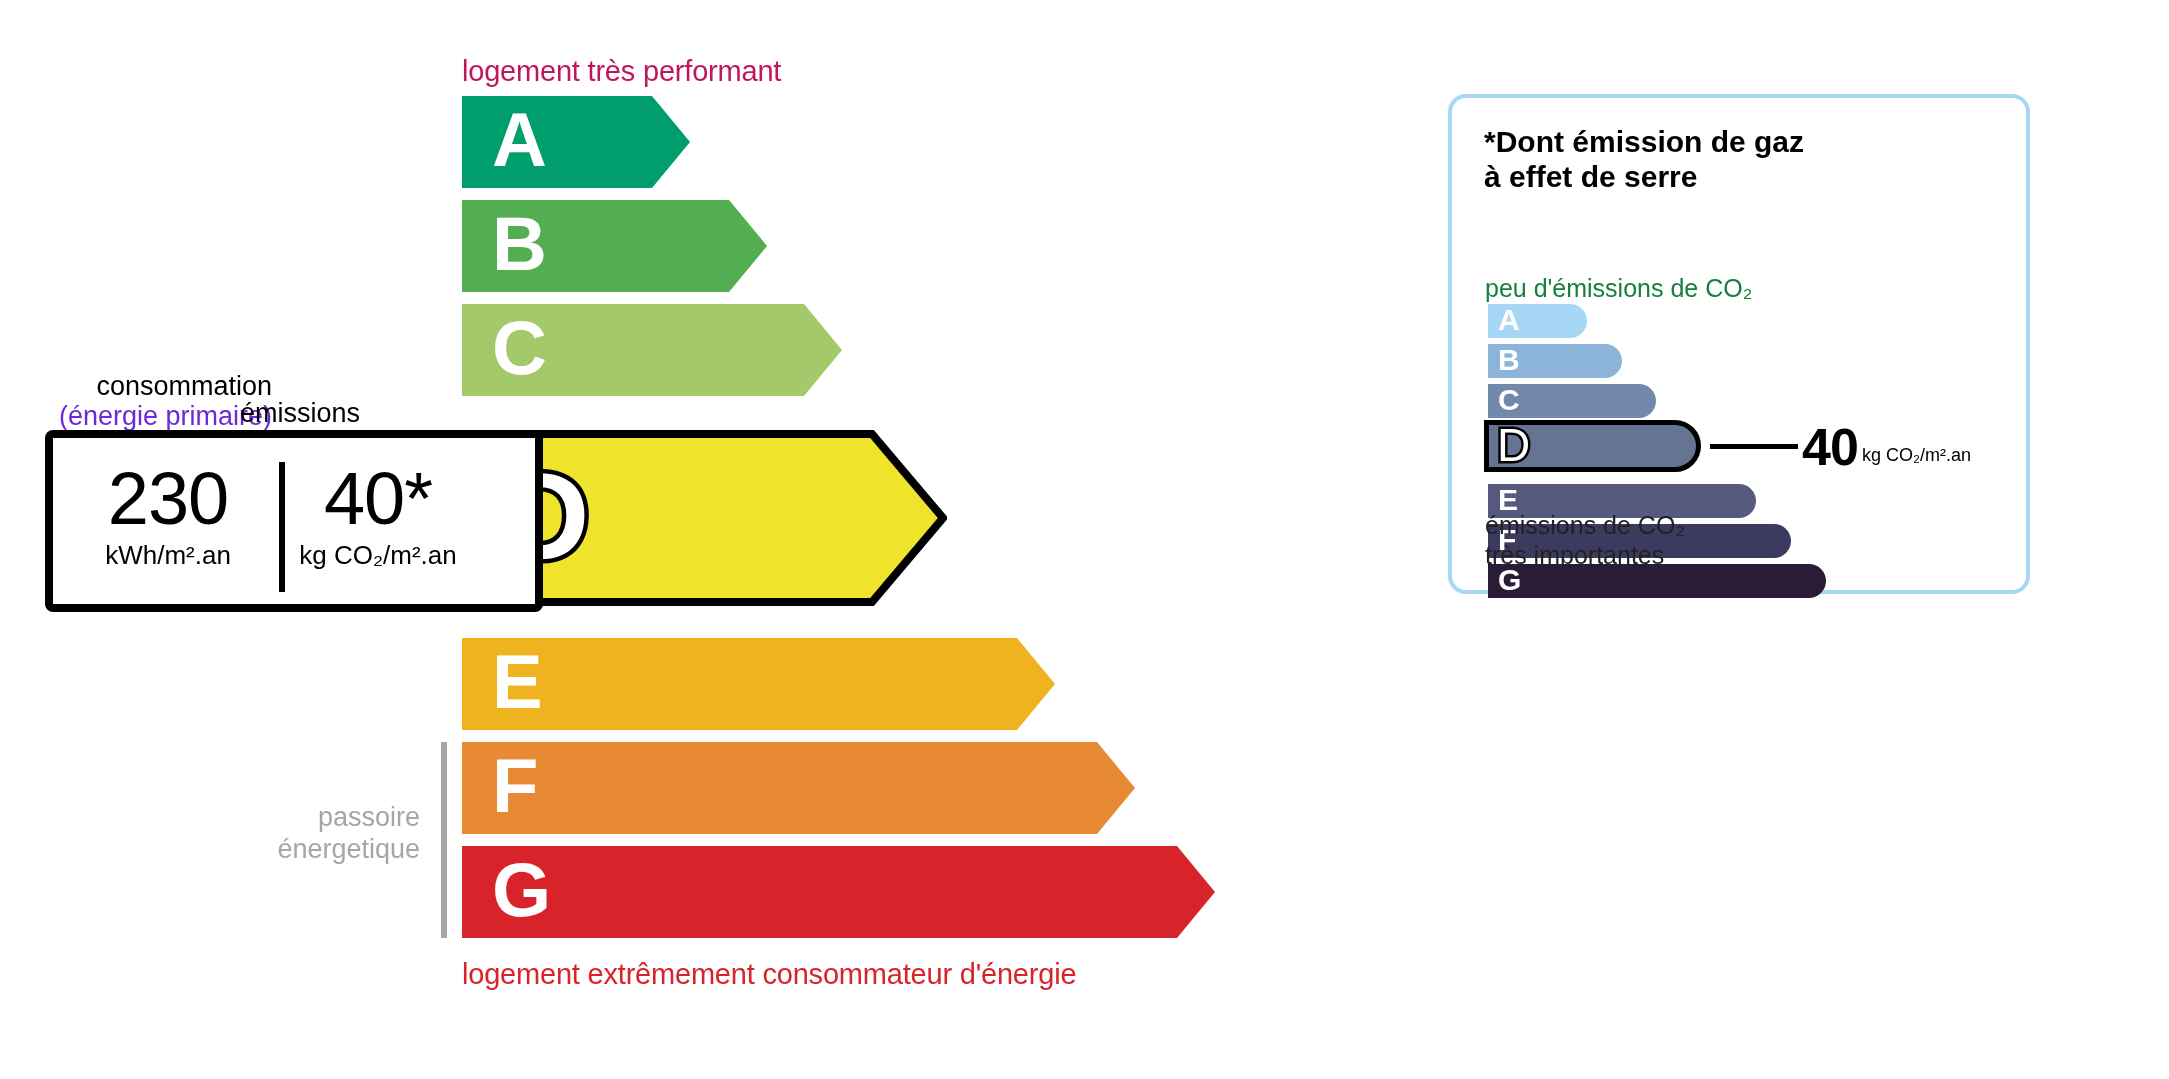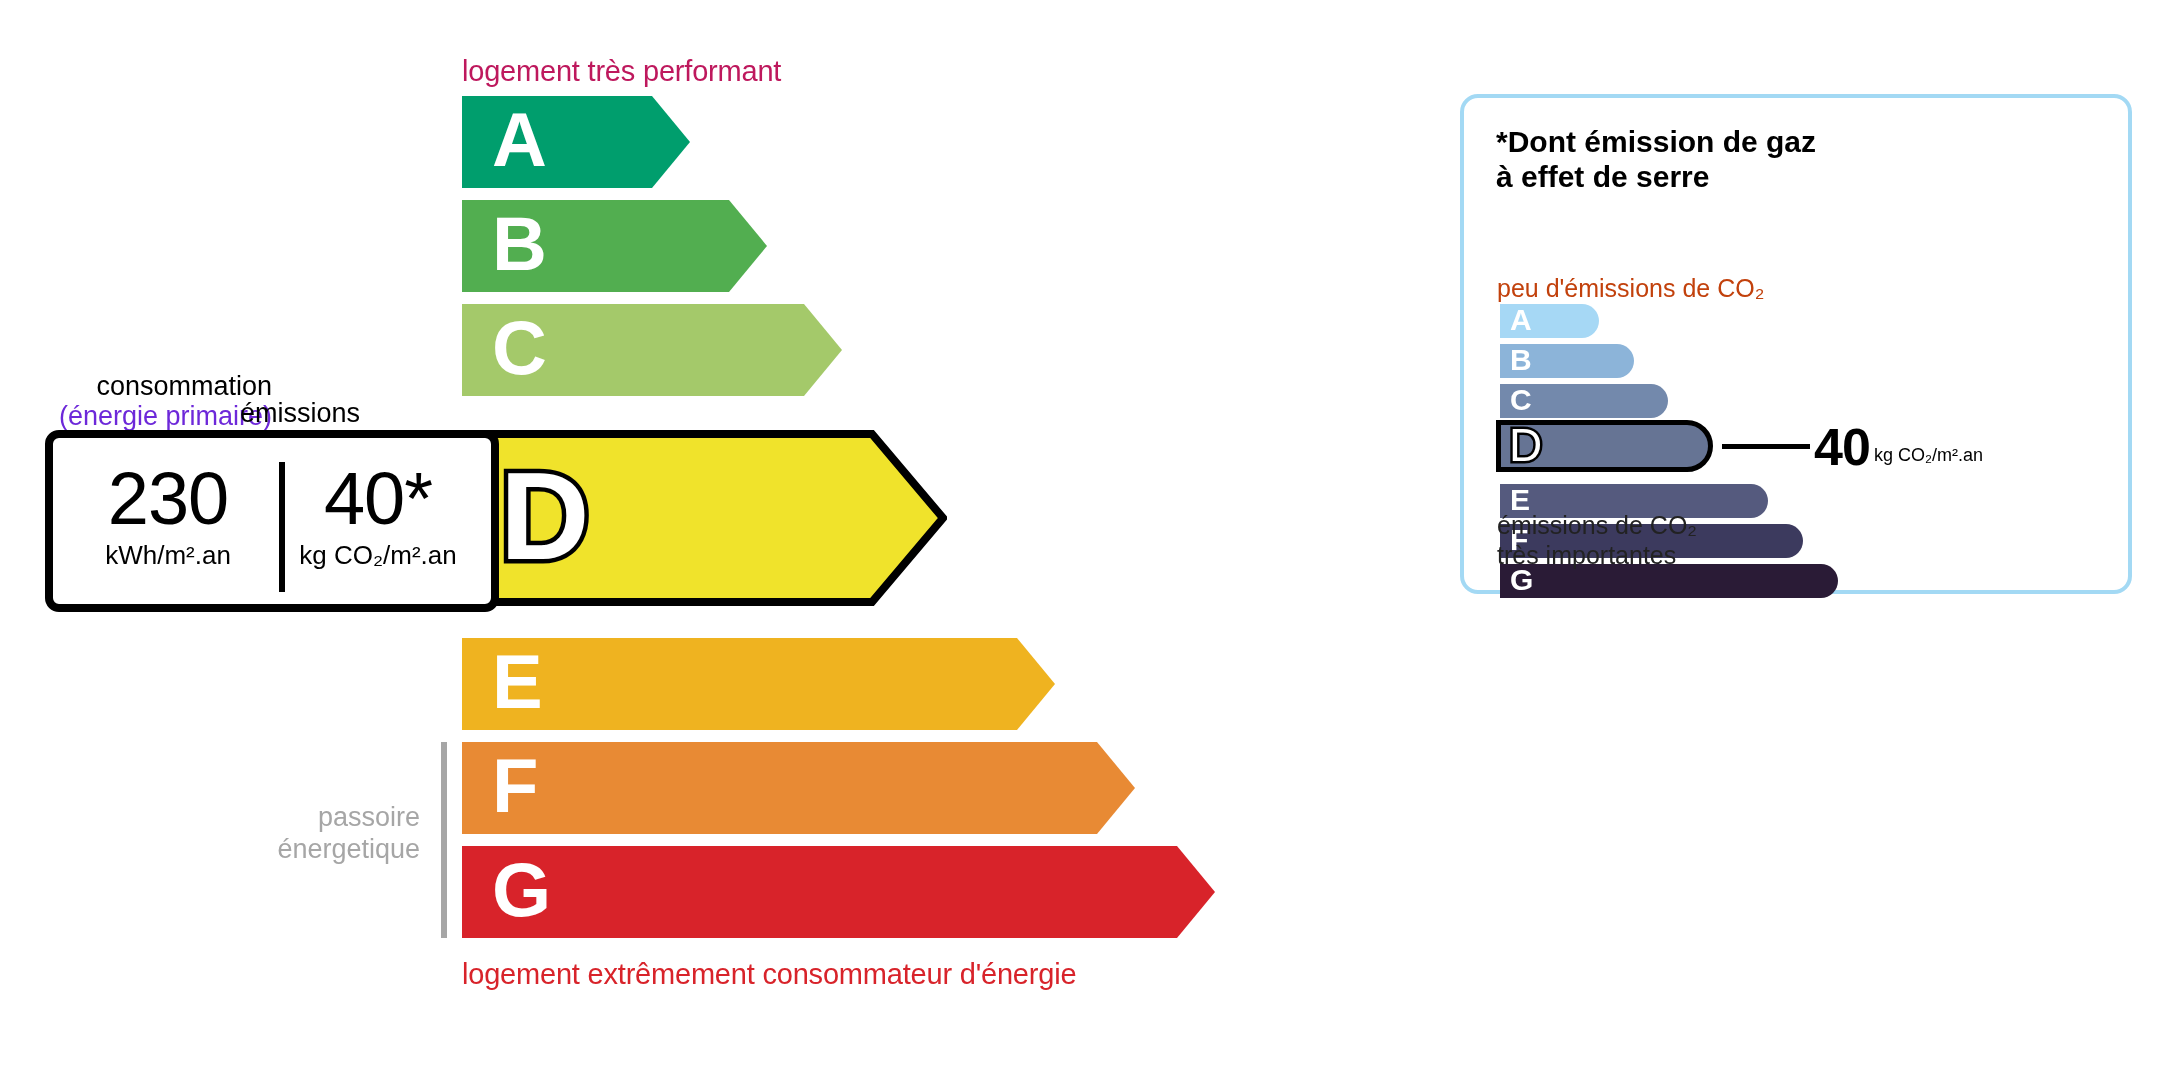--- a/index.html
+++ b/index.html
@@ -75,24 +75,24 @@
     color: #ffffff;
     -webkit-text-stroke: 9px #000;
     paint-order: stroke fill;
   }
 
   
   #value-box {
     position: absolute;
     left: 45px;
     top: 430px;
-    width: 454px;
+    width: 498px;
     height: 182px;
     border: 8px solid #000000;
-    border-radius: 14px;
+    border-radius: 8px;
     background: #ffffff;
     z-index: 5;
   }
   #value-divider {
     position: absolute;
     left: 226px;
     top: 24px;
     width: 6px;
     height: 130px;
     background: #000000;
@@ -159,40 +159,39 @@
     text-align: right;
     font-size: 27px;
     color: #A6A6A6;
     line-height: 1.18;
   }
 
   
   #co2-panel {
     position: absolute;
     left: 1448px; top: 94px;
-    width: 672px; height: 500px;
+    width: 582px; height: 500px;
     border: 4px solid #A3D9F4;
     border-radius: 18px;
     background: #ffffff;
-    margin-left: 12px;
   }
   #co2-title {
     position: absolute;
     left: 32px; top: 26px;
     font-size: 30px;
     font-weight: bold;
     color: #000;
     line-height: 1.18;
     white-space: nowrap;
   }
   #co2-top-caption {
     position: absolute;
     left: 33px; top: 176px;
     font-size: 25px;
-    color: #c2410c;
+    color: #15803d;
     white-space: nowrap;
   }
   #co2-bottom-caption {
     position: absolute;
     left: 33px; top: 412px;
     font-size: 25px;
     color: #222;
     line-height: 1.2;
     white-space: nowrap;
   }

